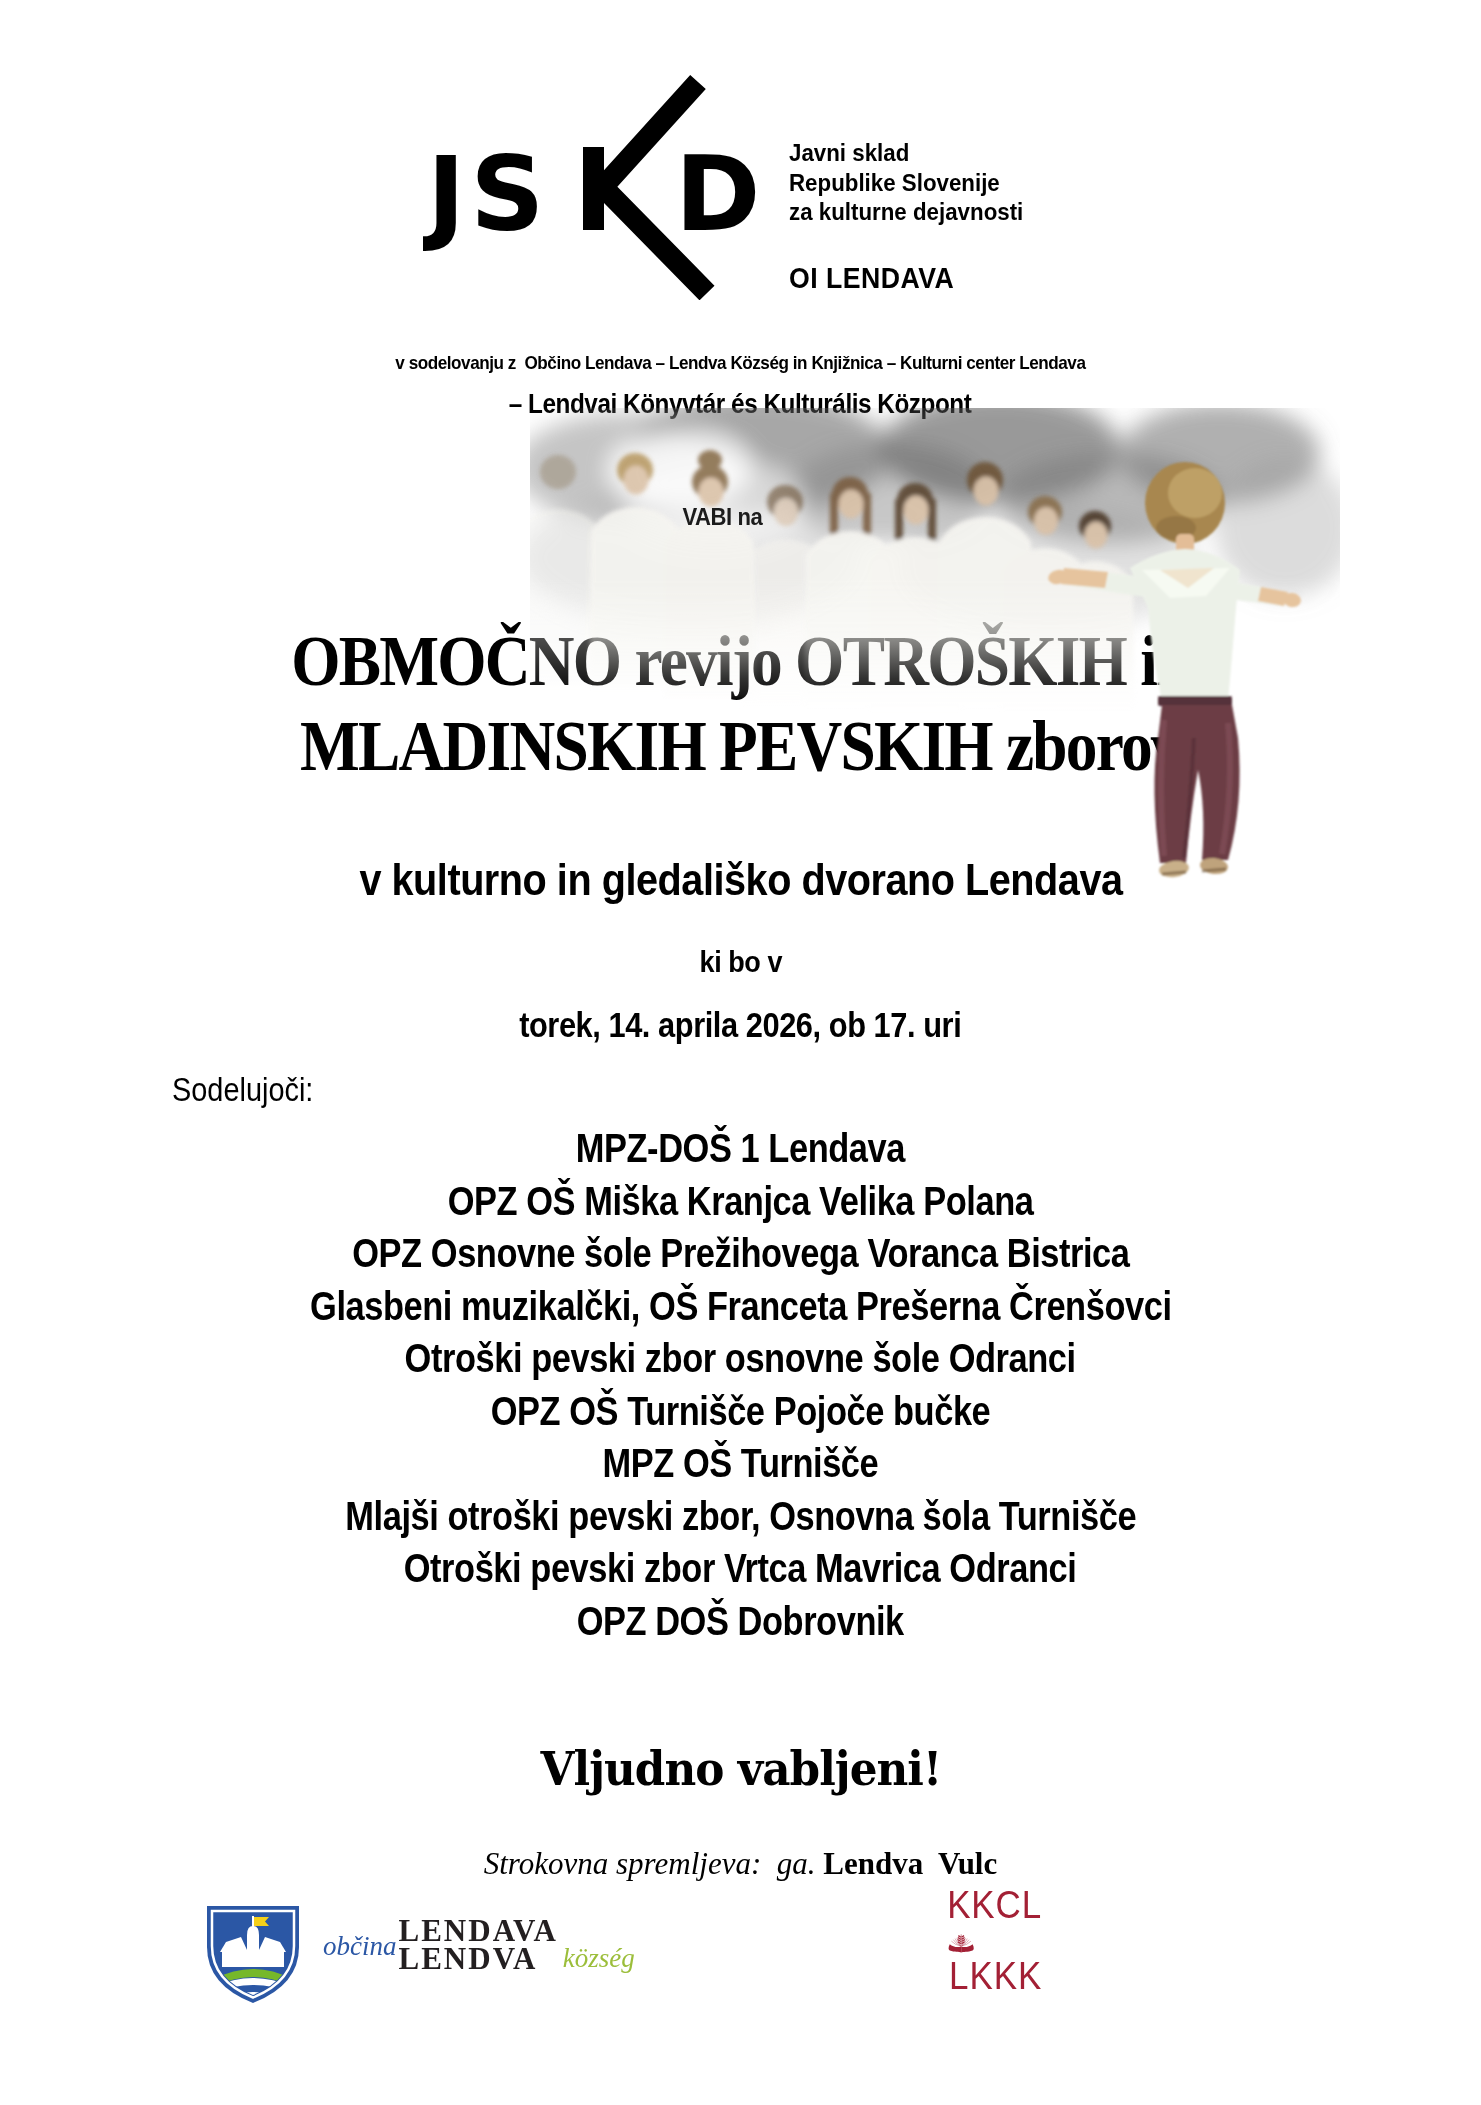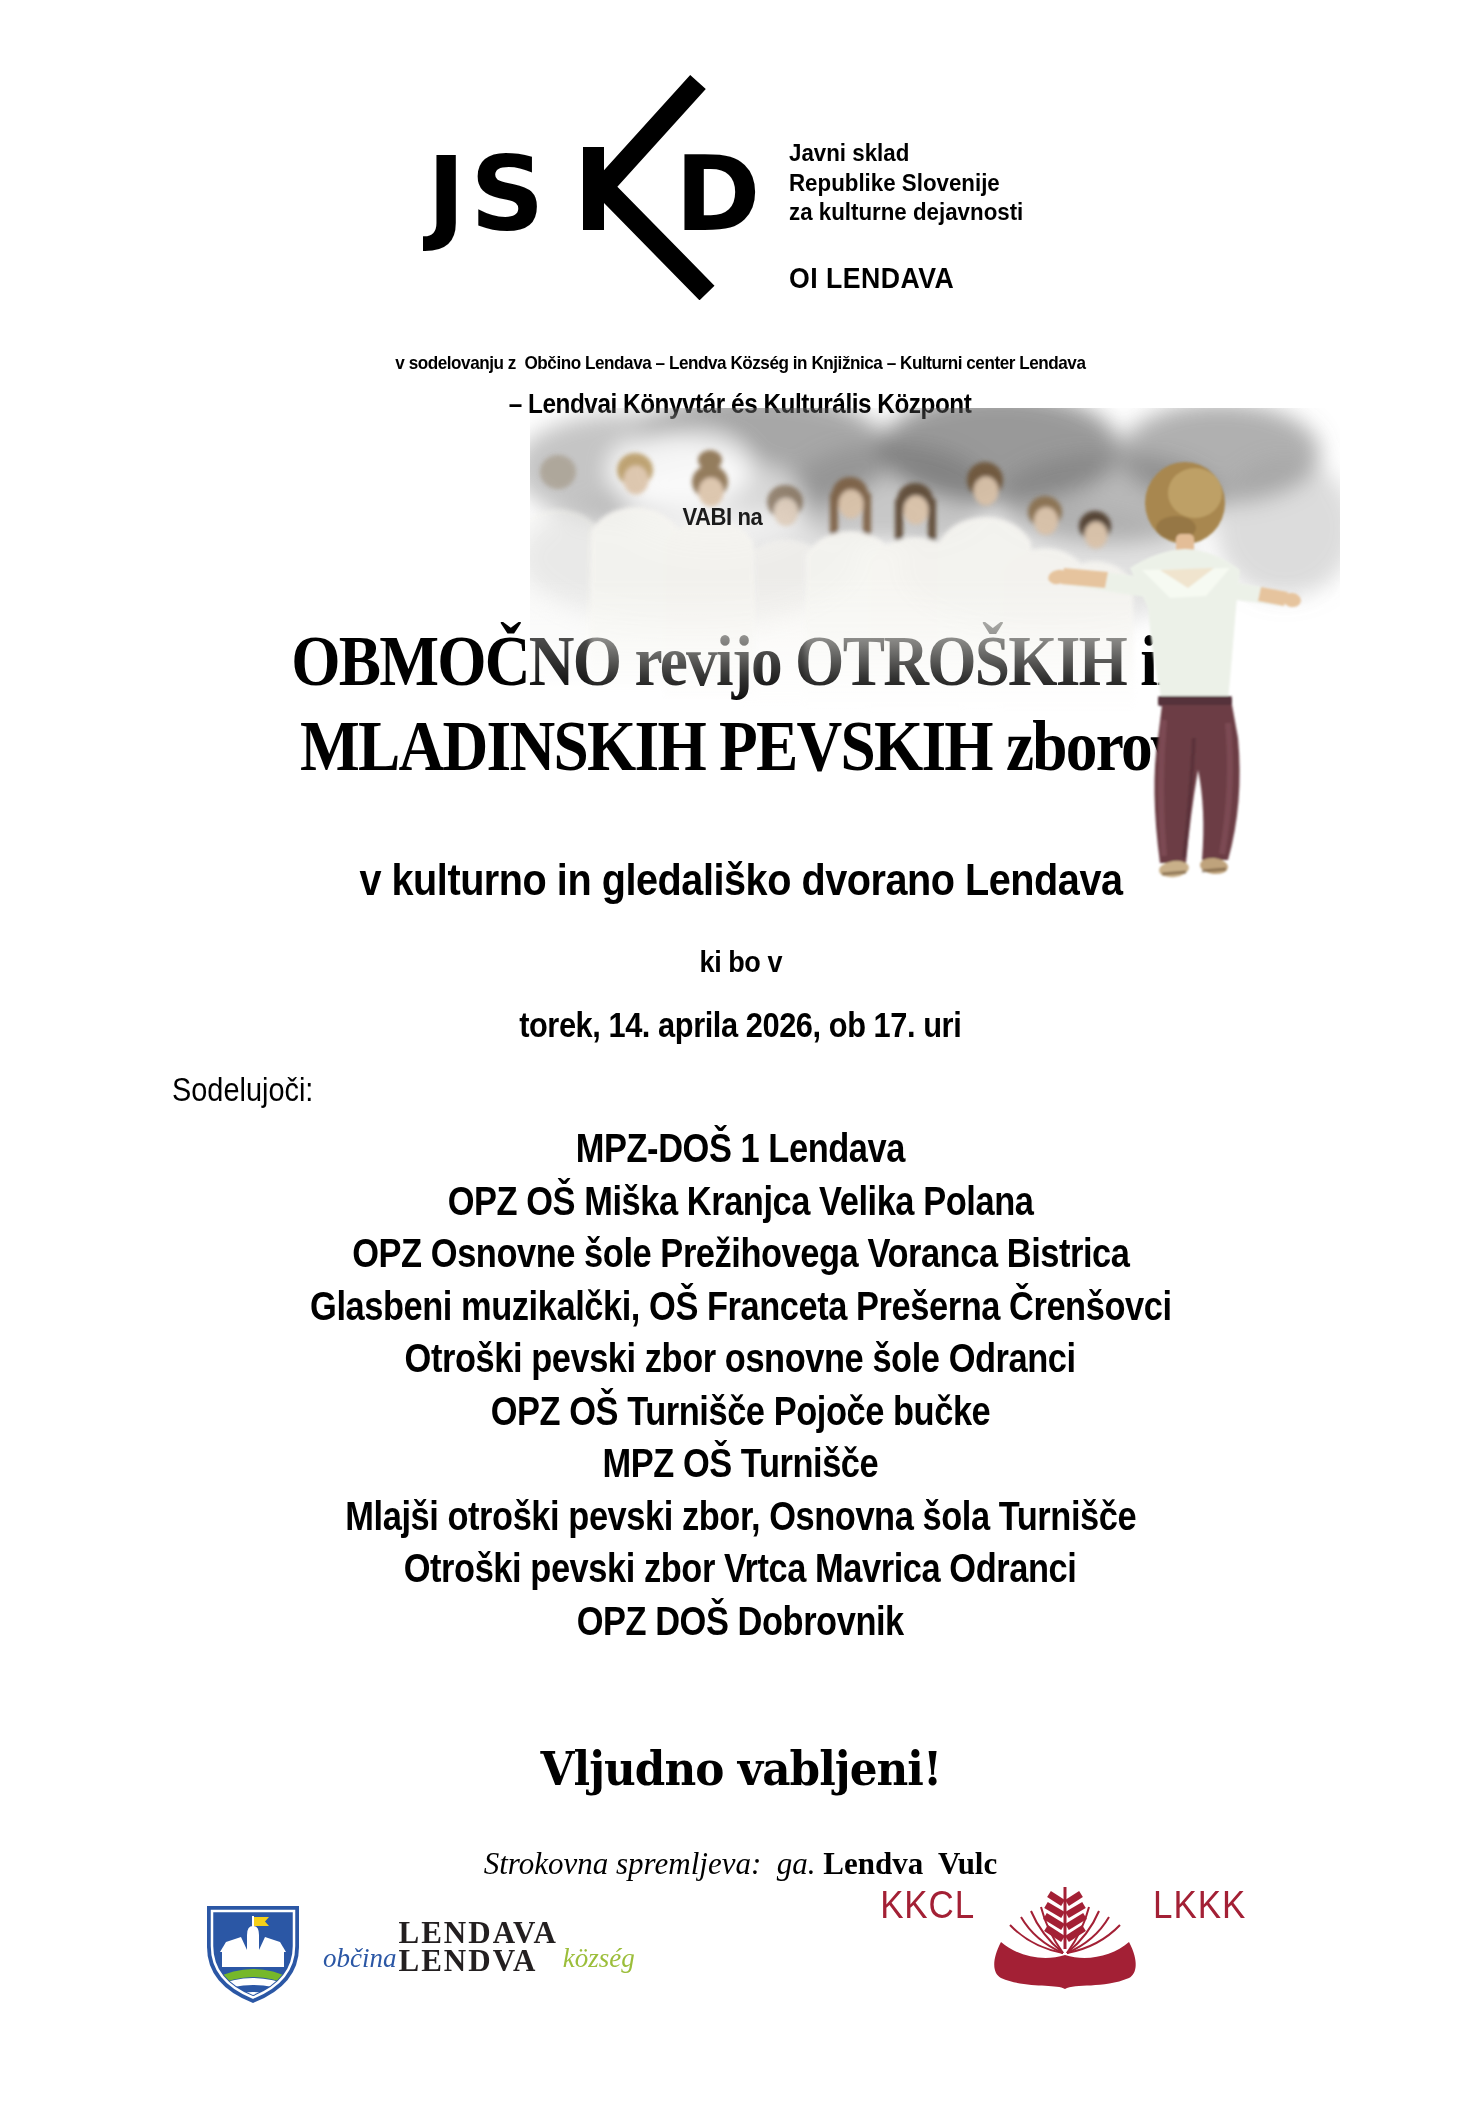--- a/index.html
+++ b/index.html
@@ -38,27 +38,27 @@
   #closing>span{transform:scaleX(0.95);letter-spacing:-1px;}
   #accomp{top:1838px;font-size:31px;font-family:"Liberation Serif",serif;}
   #accomp .it{font-style:italic;white-space:pre;margin-top:8px;}
   #accomp .nm{font-weight:bold;white-space:pre;}
 
   
   .photo{position:absolute;left:530px;top:408px;width:810px;height:500px;z-index:3;}
 
   
   .muni{position:absolute;left:203px;top:1903px;display:flex;align-items:flex-start;}
-  .muni-text{display:flex;align-items:flex-end;margin-left:20px;font-family:"Liberation Serif",serif;}
+  .muni-text{display:flex;align-items:center;margin-left:20px;font-family:"Liberation Serif",serif;}
   .obcina{font-style:italic;font-size:27px;color:#2B57A5;margin-top:16px;}
   .muni-stack{font-weight:bold;font-size:31px;line-height:27.5px;letter-spacing:2px;
               color:#231f20;margin-top:12px;margin-left:2px;}
   .kozseg{font-style:italic;font-size:27px;color:#9CBE3B;margin-top:40px;margin-left:5px;}
-  .library{position:absolute;left:876px;top:1884px;display:flex;height:121px;
-           color:#A32035;font-size:38px;font-family:"Liberation Sans",sans-serif;}
+  .library{position:absolute;left:876px;top:1884px;display:flex;align-items:flex-end;height:121px;
+           color:#A32035;font-size:38px;font-family:"Liberation Sans",sans-serif;flex-direction:column;}
   .library .abbr{margin-bottom:7px;letter-spacing:1px;transform:scaleX(0.92);}
   .library svg{margin:0 4px;}
 </style>
 </head>
 <body>
 
 <div class="page">
 
   <svg class="jskd-svg" viewBox="0 0 348 232">
     <text x="4" y="162" font-family="DejaVu Sans, sans-serif" font-weight="bold" font-size="103" letter-spacing="5" fill="#000">JS</text>

